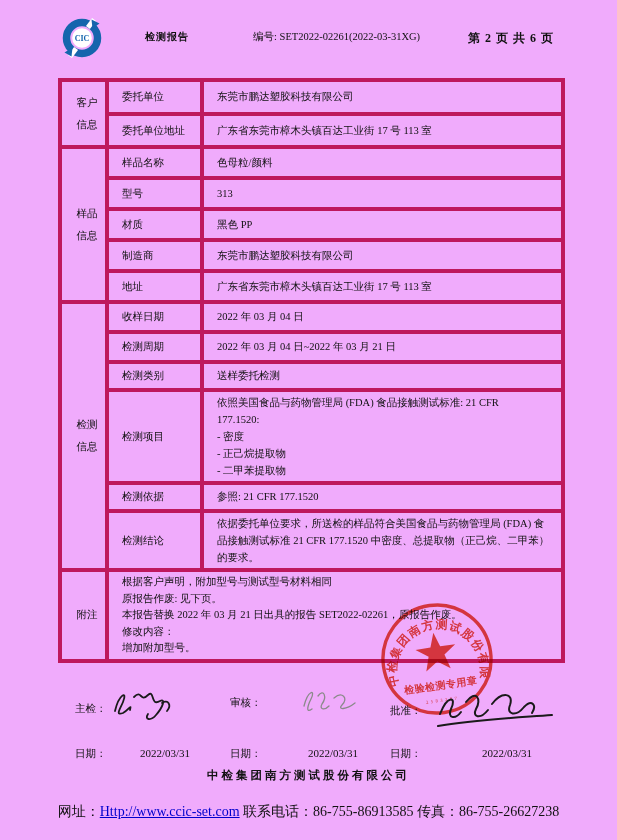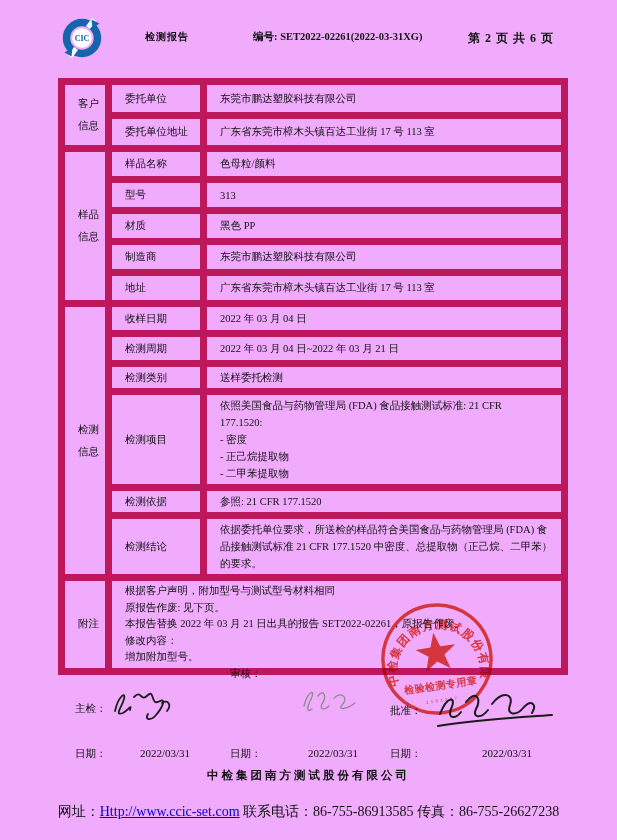--- a/index.html
+++ b/index.html
@@ -5,26 +5,26 @@
   * { margin:0; padding:0; box-sizing:border-box; }
   html,body { background:#ffffff; }
   .page {
     position:relative; width:617px; height:840px; background:#f0abfc;
     font-family:"Liberation Serif","DejaVu Serif",serif; color:#111;
     overflow:hidden;
   }
   
   .logo { position:absolute; left:62px; top:18px; }
   .hdr-title { position:absolute; left:145px; top:30px; font-size:10px; font-weight:bold; letter-spacing:1px; }
-  .hdr-no { position:absolute; left:236px; top:30px; font-size:10.5px; font-weight:bold;padding-left:17px; }
+  .hdr-no { position:absolute; left:236px; top:30px; font-size:10.5px; font-weight:normal;padding-left:17px; }
   .hdr-page { position:absolute; left:468px; top:30px; font-size:12px; font-weight:bold; letter-spacing:1px; }
   
   table.report { position:absolute; left:58px; top:78px; width:503px;
     border-collapse:collapse; table-layout:fixed; font-size:10.5px; }
-  table.report td { border:7px solid #be185d; vertical-align:middle; padding:2px 6px 2px 13px; }
+  table.report td { border:4px solid #be185d; vertical-align:middle; padding:2px 6px 2px 13px; }
   table.report { border:1.5px solid #6e6e6e; }
   td.group { text-align:center; padding:2px; line-height:22px; }
   td.value .ln, td.notes-cell .ln { white-space:nowrap; }
   td.multiline { line-height:17px; padding-top:5px; padding-bottom:5px; }
   td.notes-cell { line-height:16.5px; vertical-align:middle; }
   
   .sig-label { position:absolute; font-size:10.5px; }
   .sig-date { position:absolute; font-size:11px; }
   .sig-svg { position:absolute; }
   
@@ -154,21 +154,21 @@
   </table>
 
   <div class="sig-label" style="left:75px; top:702px;">主检：</div>
   <svg class="sig-svg" style="left:106px; top:681px;" width="74" height="46" viewBox="0 0 74 46">
     <g fill="none" stroke="#1a1a1a" stroke-width="1.8" stroke-linecap="round">
       <path d="M9,30 C13,13 22,9 17,21 C14,28 9,35 17,32 C23,29 26,22 24,29"></path>
       <path d="M28,16 C36,8 34,22 42,14 C49,8 44,26 54,20 C60,17 57,26 50,34 C45,40 38,39 42,33"></path>
       <path d="M56,22 C62,18 66,24 61,30"></path>
     </g>
   </svg>
-  <div class="sig-label" style="left:230px; top:667px;">审核：</div>
+  <div class="sig-label" style="left:230px; top:696px;">审核：</div>
   <svg class="sig-svg" style="left:292px; top:684px;" width="74" height="42" viewBox="0 0 74 42">
     <g fill="none" stroke="#8a8a8a" stroke-width="1.3" stroke-linecap="round">
       <path d="M12,22 C16,6 24,5 19,15 C16,21 13,30 20,25"></path>
       <path d="M26,12 C32,4 35,13 30,20 C27,25 32,27 37,22"></path>
       <path d="M42,14 C50,7 57,14 50,21 C45,26 54,26 63,19"></path>
     </g>
   </svg>
   <div class="sig-label" style="left:390px; top:704px;">批准：</div>
   <svg class="sig-svg sig3" style="left:430px; top:680px;" width="130" height="58" viewBox="0 0 130 58">
     <g fill="none" stroke="#1a1a1a" stroke-width="2" stroke-linecap="round">

